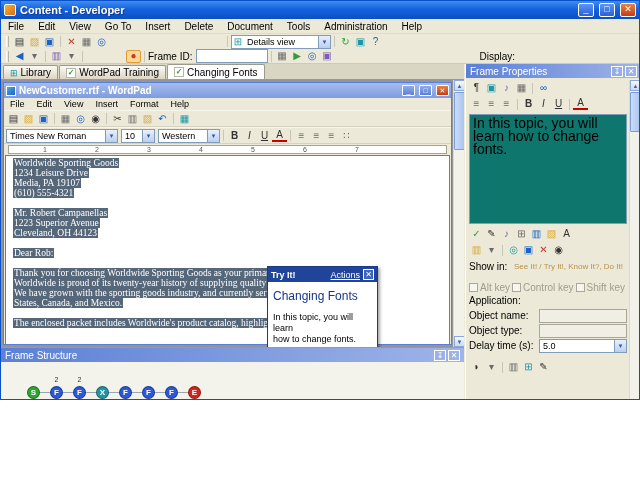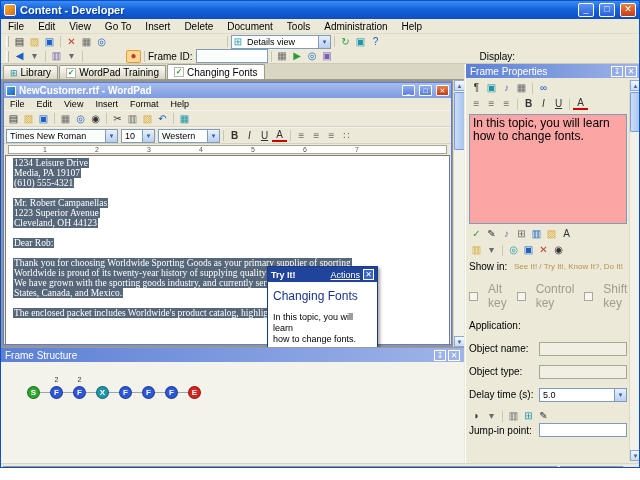--- a/index.html
+++ b/index.html
@@ -1,17 +1,17 @@
 <!DOCTYPE html>
 <html><head>
 <meta charset="utf-8">
 <style>
   *{margin:0;padding:0;box-sizing:border-box;}
   body{width:640px;height:480px;font-family:"Liberation Sans",sans-serif;font-size:11px;color:#000;background:#fff;}
-  .app{position:absolute;left:0;top:0;width:640px;height:468px;background:#ECE9D8;border:1px solid #0A51C8;overflow:hidden;}
+  .app{position:absolute;left:0;top:0;width:640px;height:400px;background:#ECE9D8;border:1px solid #0A51C8;overflow:hidden;}
 
   
   .titlebar{position:absolute;left:0;top:0;width:100%;height:18px;display:flex;align-items:center;gap:4px;padding:0 3px;
     background:linear-gradient(180deg,#3E8DF4 0%,#1563DC 45%,#0B4EC4 100%);}
   .app-icon{width:12px;height:12px;border:1px solid #fff;border-radius:2px;background:linear-gradient(135deg,#F3B234,#D86A1E);}
   .win-title{flex:1;color:#fff;font-weight:bold;font-size:11px;text-shadow:1px 1px 1px #113A8C;white-space:nowrap;}
   .winbtn{width:16px;height:14px;margin-left:1px;border:1px solid #fff;border-radius:2px;color:#fff;font-size:9px;line-height:11px;text-align:center;
     background:linear-gradient(180deg,#5E93F2,#2A60D8);}
   .winbtn.close{background:linear-gradient(180deg,#E8823C,#C33B1C);}
 
@@ -93,25 +93,25 @@
   .fs-panel{position:absolute;left:0;top:346px;width:463px;height:116px;background:#F4F3EB;border-top:1px solid #999;}
   .fs-nodes{display:flex;position:relative;margin:24px 0 0 26px;width:max-content;align-items:center;}
   .fs-line{position:absolute;left:6px;right:16px;top:6px;height:1px;background:#9AA5B1;}
   .node{position:relative;z-index:1;width:13px;height:13px;border-radius:50%;margin-right:10px;color:#fff;font-size:8px;font-weight:bold;
     display:inline-flex;align-items:center;justify-content:center;border:1px solid rgba(0,0,0,.35);}
   .node-count{position:absolute;top:-11px;left:50%;transform:translateX(-50%);color:#333;font-size:7px;font-weight:normal;}
 
   .fp{position:absolute;left:464px;top:63px;width:176px;height:399px;background:#ECE9D8;border-left:1px solid #fff;}
   .fp-body{position:absolute;left:3px;top:16px;right:14px;bottom:2px;font-size:10px;}
   .fp-row{display:flex;align-items:center;height:16px;}
-  .fp-text{height:110px;background:#fca5a5;border:1px solid #7F9DB9;margin:2px 0;padding:2px 3px;font-size:12px;line-height:13px;overflow:hidden;}
+  .fp-text{height:110px;background:#0f766e;border:1px solid #7F9DB9;margin:2px 0;padding:2px 3px;font-size:14px;line-height:13px;overflow:hidden;}
   .showin-val{font-size:8px;color:#B5924E;white-space:nowrap;overflow:hidden;flex:1;}
-  .cbrow{display:flex;align-items:center;gap:10px;margin-top:8px;color:#A09D8E;font-size:12px;}
+  .cbrow{display:flex;align-items:center;gap:2px;margin-top:8px;color:#A09D8E;font-size:10px;}
   .cb{width:9px;height:9px;border:1px solid #ACA899;background:#F6F5EE;display:inline-block;flex:none;}
-  .frow{display:flex;align-items:center;margin-top:8px;height:15px;}
+  .frow{display:flex;align-items:center;margin-top:0;height:15px;}
   .frow .lbl{width:70px;}
   .jump{position:absolute;left:0;right:0;bottom:24px;display:flex;align-items:center;}
   .jump .lbl{width:70px;}
   .fp-scroll{right:1px;top:16px;bottom:2px;}
 
   
   .status{position:absolute;left:0;top:462px;width:640px;height:18px;background:#ECE9D8;border-top:1px solid #D8D4C8;display:flex;align-items:center;gap:2px;padding:2px;}
   .scell{height:13px;border:1px solid;border-color:#9D9A8B #FFF #FFF #9D9A8B;}
   .scell.main{flex:1;}
   .scell.online{width:64px;display:flex;align-items:center;gap:3px;padding:0 3px;font-size:10px;}
@@ -266,20 +266,21 @@
             <span class="ruler-num">1</span>
             <span class="ruler-num">2</span>
             <span class="ruler-num">3</span>
             <span class="ruler-num">4</span>
             <span class="ruler-num">5</span>
             <span class="ruler-num">6</span>
             <span class="ruler-num">7</span>
           </div>
       </div>
       <div class="wp-doc">
+          <div class="docline"><span class="docsel">Worldwide Sporting Goods</span></div>
           <div class="docline"><span class="docsel">1234 Leisure Drive</span></div>
           <div class="docline"><span class="docsel">Media, PA 19107</span></div>
           <div class="docline"><span class="docsel">(610) 555-4321</span></div>
           <div class="docline">&nbsp;</div>
           <div class="docline"><span class="docsel">Mr. Robert Campanellas</span></div>
           <div class="docline"><span class="docsel">1223 Superior Avenue</span></div>
           <div class="docline"><span class="docsel">Cleveland, OH  44123</span></div>
           <div class="docline">&nbsp;</div>
           <div class="docline"><span class="docsel">Dear Rob:</span></div>
           <div class="docline">&nbsp;</div>

